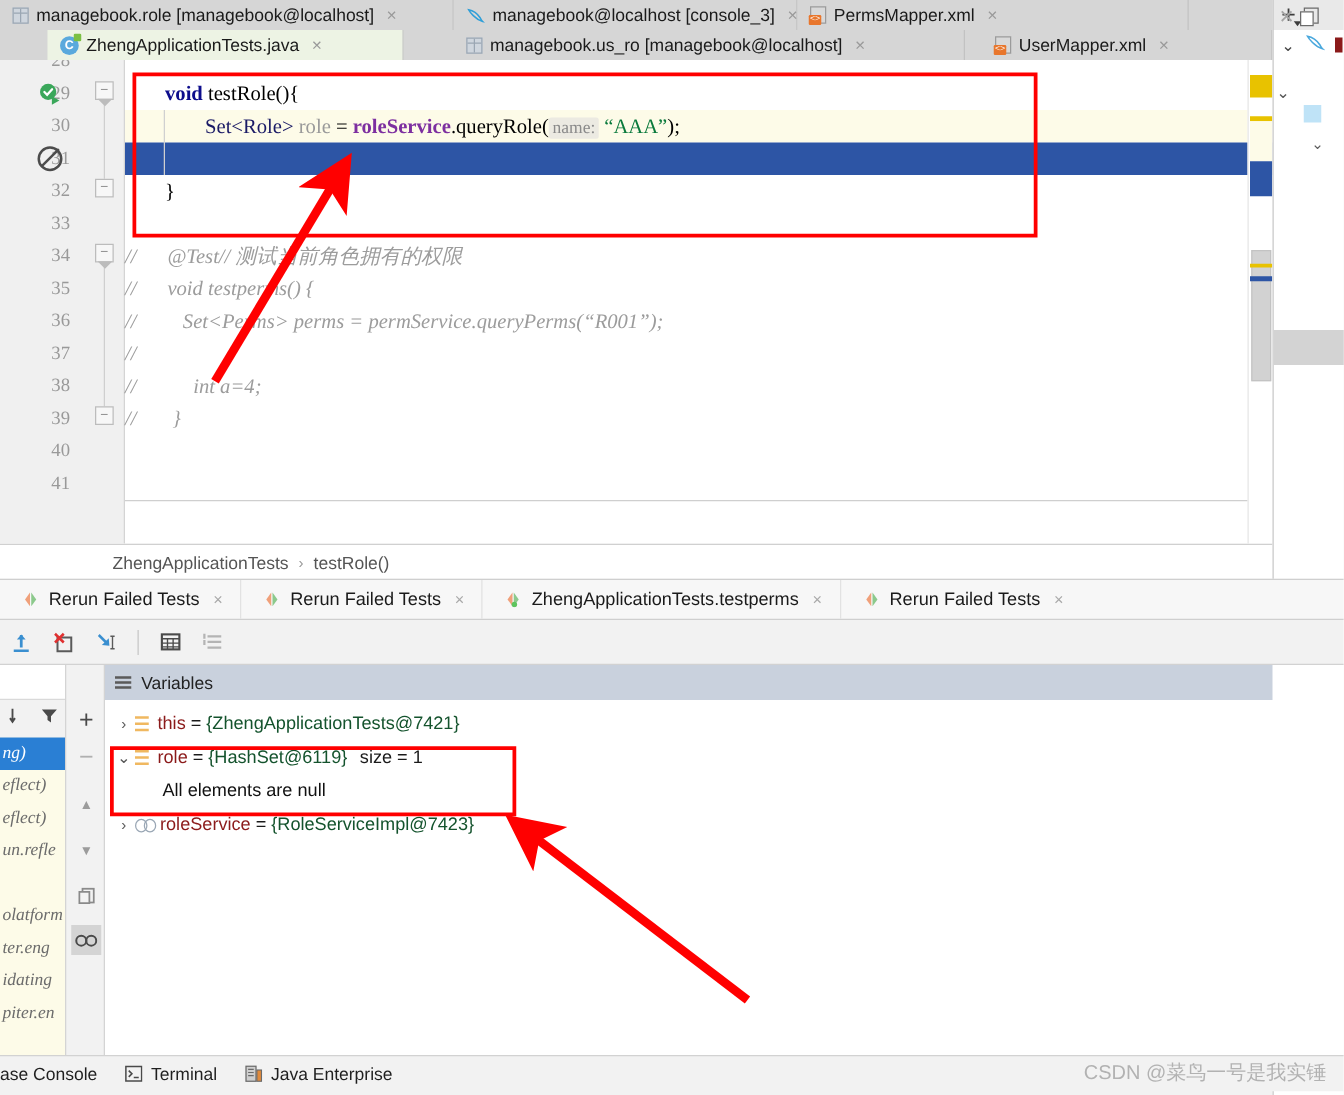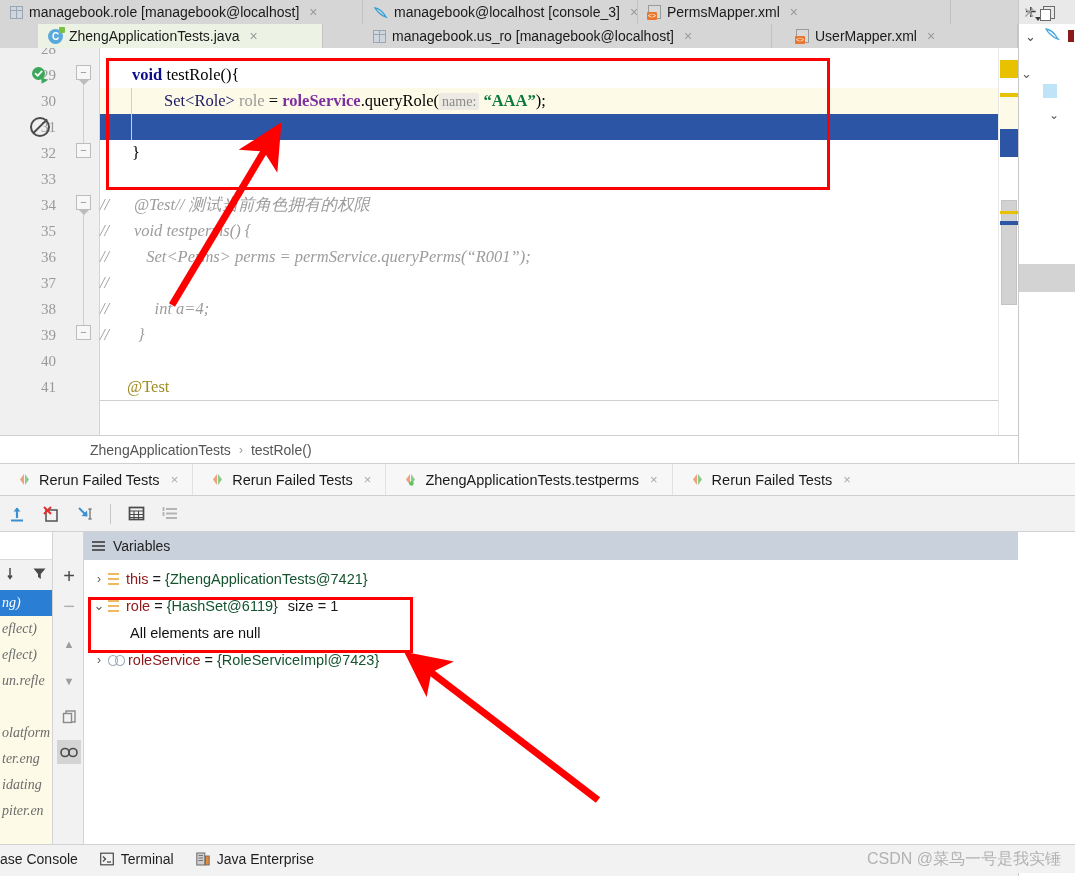--- a/index.html
+++ b/index.html
@@ -131,21 +131,21 @@
   .codeline {
     position: absolute; left: 0; right: 0; height: 26px; line-height: 26px;
     font-family: "Liberation Serif", serif;
     font-size: 16.5px; white-space: pre; color: #000;
   }
   .kw  { color: #0d0d8c; font-weight: bold; }
   .typ { color: #1a1a66; margin-top: 40px; }
   .gry { color: #9a9a9a; }
   .pur { color: #7d2fa0; font-weight: bold; }
   .plain { color: #000; }
-  .str { color: #0a7a3c; font-weight: bold; }
+  .str { color: #0a7a3c; font-weight: normal; }
   .hintbg { background: #eceae2; color: #8a8a8a; padding: 1px 3px; border-radius: 2px; font-size: 14px;}
   .onblue { color: #ffffff; }
   .onblue .kw { color: #ffffff; font-weight: bold; }
   .cmt { color: #9c9c9c; font-style: italic; font-family: "Liberation Serif", serif; }
   .ann { color: #9f8c23; }
 
   .foldmark {
     position: absolute; left: 8px; width: 15px; height: 15px;
     border: 1px solid #bcbcbc; background: #f7f7f7;
     color: #8d8d8d; font-size: 11px; line-height: 13px; text-align: center;
@@ -419,21 +419,20 @@
       <div class="codeline" style="top:92px; padding-left:32px"><span class="plain">}</span></div>
 
       <div class="codeline cmt" style="top:144px; padding-left:0px">//      @Test// 测试当前角色拥有的权限</div>
       <div class="codeline cmt" style="top:170px; padding-left:0px">//      void testperms() {</div>
       <div class="codeline cmt" style="top:196px; padding-left:0px">//         Set&lt;Perms&gt; perms = permService.queryPerms(“R001”);</div>
       <div class="codeline cmt" style="top:222px; padding-left:0px">//</div>
       <div class="codeline cmt" style="top:248px; padding-left:0px">//           int a=4;</div>
       <div class="codeline cmt" style="top:274px; padding-left:0px">//       }</div>
 
       <div style="position:absolute;left:0;right:18px;top:352px;height:1px;background:#cfcfcf"></div>
-      <div class="codeline" style="top:326px; padding-left:27px"><span class="ann">@Test</span></div>
     </div>
 
     <div style="position:absolute;right:0;top:0;width:20px;height:100%;background:#fff;border-left:1px solid #e6e6e6">
       <div class="mk" style="top:12px;height:18px;background:#e8c200"></div>
       <div class="mk" style="top:45px;height:4px;background:#e8c200"></div>
       <div class="mk" style="top:49px;height:32px;background:#fdfbe8"></div>
       <div class="mk" style="top:81px;height:28px;background:#2d55a5"></div>
       <div class="mk" style="left:2px;top:152px;height:105px;width:16px;background:#d2d2d2;border:1px solid #c3c3c3"></div>
       <div class="mk" style="top:163px;height:3px;background:#e8c200"></div>
       <div class="mk" style="top:173px;height:4px;background:#2d55a5"></div>

